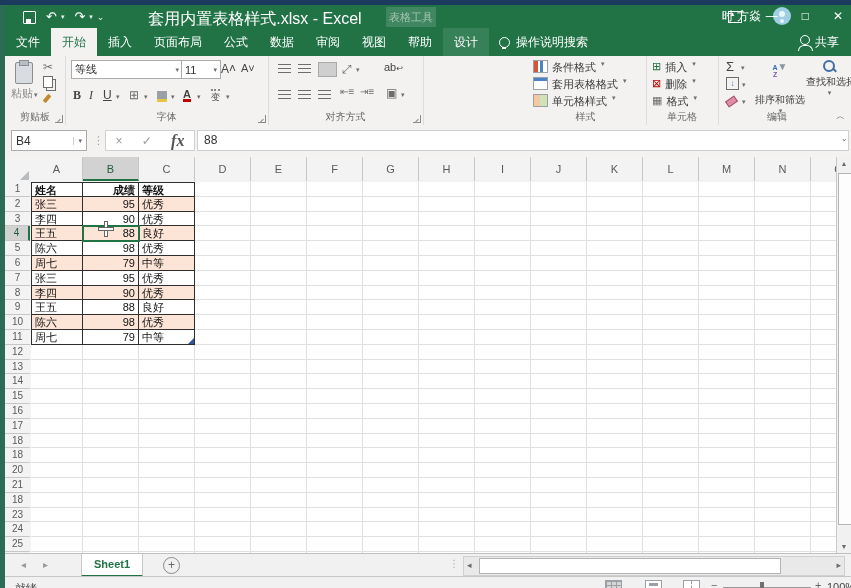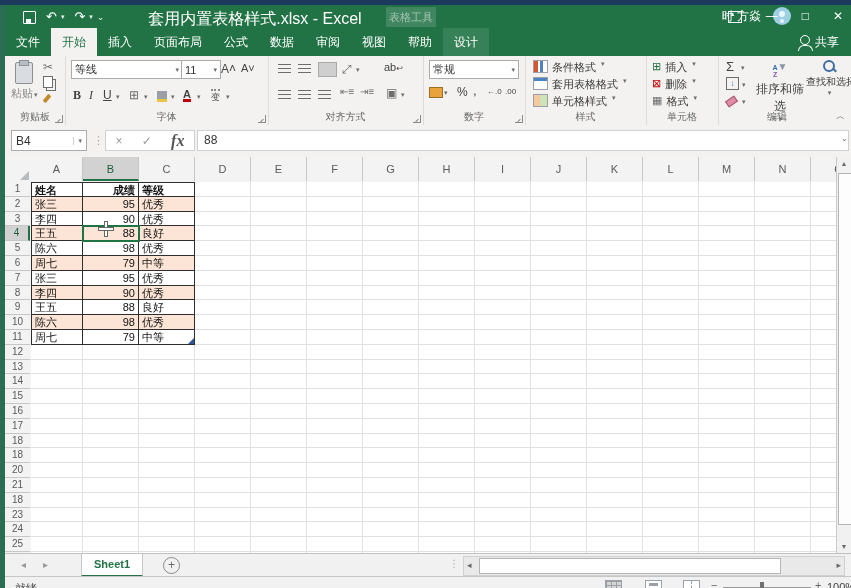--- a/index.html
+++ b/index.html
@@ -183,20 +183,24 @@
         <div class="rtab active">开始</div>
         <div class="rtab">插入</div>
         <div class="rtab">页面布局</div>
         <div class="rtab">公式</div>
         <div class="rtab">数据</div>
         <div class="rtab">审阅</div>
         <div class="rtab">视图</div>
         <div class="rtab">帮助</div>
         <div class="rtab contextual">设计</div>
       </div>
+    <div id="tellme">
+      <span class="icon-bulb"></span>
+      <span>操作说明搜索</span>
+    </div>
     <div id="share">
       <span class="icon-person"></span>
       <span>共享</span>
     </div>
   </div>
 
   <div class="abs" id="ribbon">
 
     <div class="rgroup" style="left:0;width:60px">
       <div class="abs" style="left:6px;top:6px;text-align:center">
@@ -248,34 +252,20 @@
       <span class="abs align-ic" style="left:30px;top:34px"></span>
       <span class="abs align-ic" style="left:50px;top:34px"></span>
       <span class="abs ic" style="left:72px;top:30px;font-size:10px">⇤≡</span>
       <span class="abs ic" style="left:92px;top:30px;font-size:10px">⇥≡</span>
       <span class="abs ic" style="left:118px;top:30px">▣</span>
         <span class="abs mini-dd" style="left:132px;top:35px">▾</span>
       <div class="glabel">对齐方式</div>
       <span class="launcher"></span>
     </div>
 
-    <div class="rgroup" style="left:418px;width:102px">
-      <div class="abs combo" style="left:6px;top:4px;width:82px">
-        <span>常规</span>
-          <span class="mini-dd">▾</span>
-      </div>
-      <span class="abs" style="left:6px;top:31px;width:12px;height:9px;background:#e8a33d;border:1px solid #9a7024"></span>
-        <span class="abs mini-dd" style="left:20px;top:33px">▾</span>
-      <span class="abs" style="left:34px;top:29px;font-size:12px;color:#444">%</span>
-      <span class="abs" style="left:50px;top:27px;font-size:13px;color:#444">,</span>
-      <span class="abs" style="left:64px;top:31px;font-size:8px;color:#444">←.0</span>
-      <span class="abs" style="left:82px;top:31px;font-size:8px;color:#444">.00</span>
-      <div class="glabel">数字</div>
-      <span class="launcher"></span>
-    </div>
 
     <div class="rgroup" style="left:520px;width:121px">
       <div id="styles-items">
           <div class="row-item abs" style="left: 8px; top: 4px;">
             <span class="sicon cond"></span>
             <span>条件格式</span>
             <span class="mini-dd">▾</span>
           </div>
           <div class="row-item abs" style="left: 8px; top: 21px;">
             <span class="sicon"></span>
@@ -317,21 +307,21 @@
         <span class="abs mini-dd" style="left:22px;top:8px">▾</span>
       <span class="abs boxarrow" style="left:8px;top:21px">↓</span>
         <span class="abs mini-dd" style="left:23px;top:25px">▾</span>
       <span class="abs eraser" style="left:8px;top:42px"></span>
         <span class="abs mini-dd" style="left:23px;top:42px">▾</span>
       <div class="two-line-btn" style="left:34px">
         <div><span class="az">
               <span class="a">A</span>
               <span class="z">Z</span>
             </span><span class="funnel">▼</span></div>
-        <div style="margin-top:3px;font-size:12px">排序和筛选</div>
+        <div style="margin-top:15px;font-size:10px">排序和筛选</div>
         <div class="mini-dd">▾</div>
       </div>
       <div class="two-line-btn" style="left:88px;width:46px">
         <div style="height:12px"><span class="icon-magnifier"></span></div>
         <div style="margin-top:3px;font-size:10px;white-space:nowrap">查找和选择</div>
         <div class="mini-dd">▾</div>
       </div>
       <div class="glabel">编辑</div>
     </div>
 

